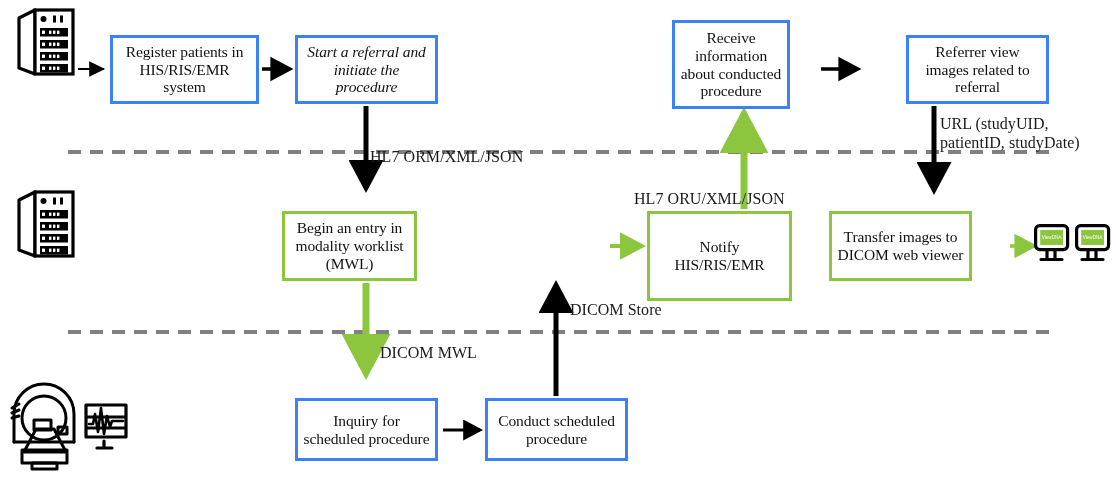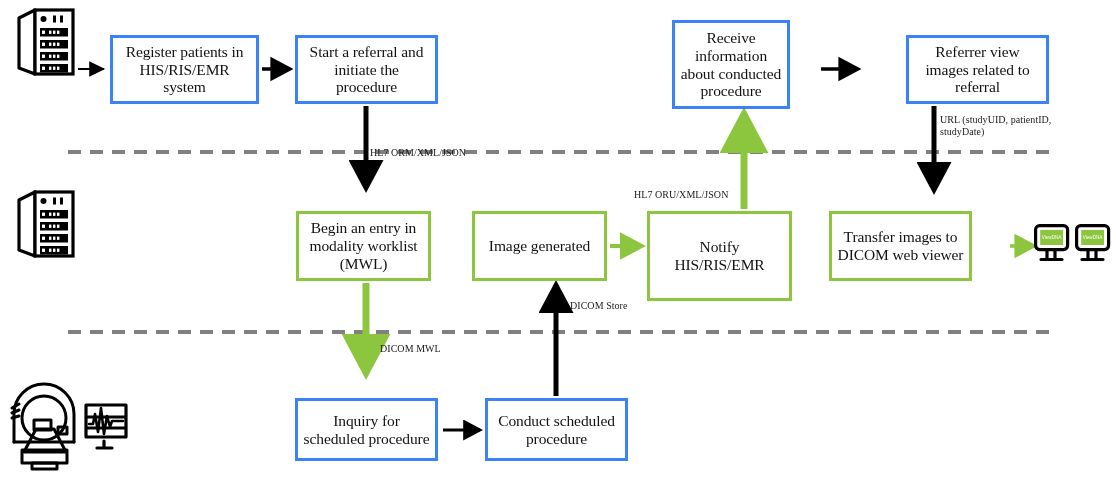--- a/index.html
+++ b/index.html
@@ -42,21 +42,21 @@
   }
   .node.green {
     border: 3px solid #8CC63F;
   }
   .node span {
     display: block;
     padding: 0 4px;
   }
   .edge-label {
     position: absolute;
-    font-size: 10px;
+    font-size: 16px;
     color: #1a1a1a;
     line-height: 1.2;
     white-space: nowrap;
     letter-spacing: 0.05px;
   }
   .edge-label.centered {
     text-align: center;
     white-space: normal;
   }
   .icon {
@@ -205,39 +205,36 @@
         <path d="M62,26 L62,34" stroke="#000000" stroke-width="3.2"></path>
         <text x="58.6" y="15.4" font-family="Liberation Sans, sans-serif" font-size="4.6" fill="#ffffff" text-anchor="middle">ViewDNA</text>
       </g>
     </svg>
   </div>
 
   <div class="node black" style="left:110px; top:35px; width:149px; height:69px;">
     <span>Register patients in HIS/RIS/EMR system</span>
   </div>
 
-  <div class="node black" style="left:295px; top:35px; width:143px; height:69px;">
+  <div class="node black" style="left:295px; top:35px; width:143px; height:69px;font-style:italic;">
     <span>Start a referral and initiate the procedure</span>
   </div>
 
   <div class="node black" style="left:672px; top:20px; width:118px; height:89px;">
     <span>Receive information about conducted procedure</span>
   </div>
 
   <div class="node black" style="left:863px; top:35px; width:143px; height:69px;margin-left:43px;">
     <span>Referrer view images related to referral</span>
   </div>
 
-  <div class="node green" style="left:296px; top:211px; width:135px; height:70px;">
+  <div class="node green" style="left:282px; top:211px; width:135px; height:70px;">
     <span>Begin an entry in modality worklist (MWL)</span>
   </div>
 
-  <div class="node green" style="left:472px; top:211px; width:135px; height:70px;">
-    <span>Image generated</span>
-  </div>
 
   <div class="node green" style="left:647px; top:211px; width:145px; height:90px;">
     <span>Notify HIS/RIS/EMR</span>
   </div>
 
   <div class="node green" style="left:829px; top:211px; width:143px; height:70px;">
     <span>Transfer images to DICOM web viewer</span>
   </div>
 
   <div class="node black" style="left:295px; top:398px; width:143px; height:63px;">

